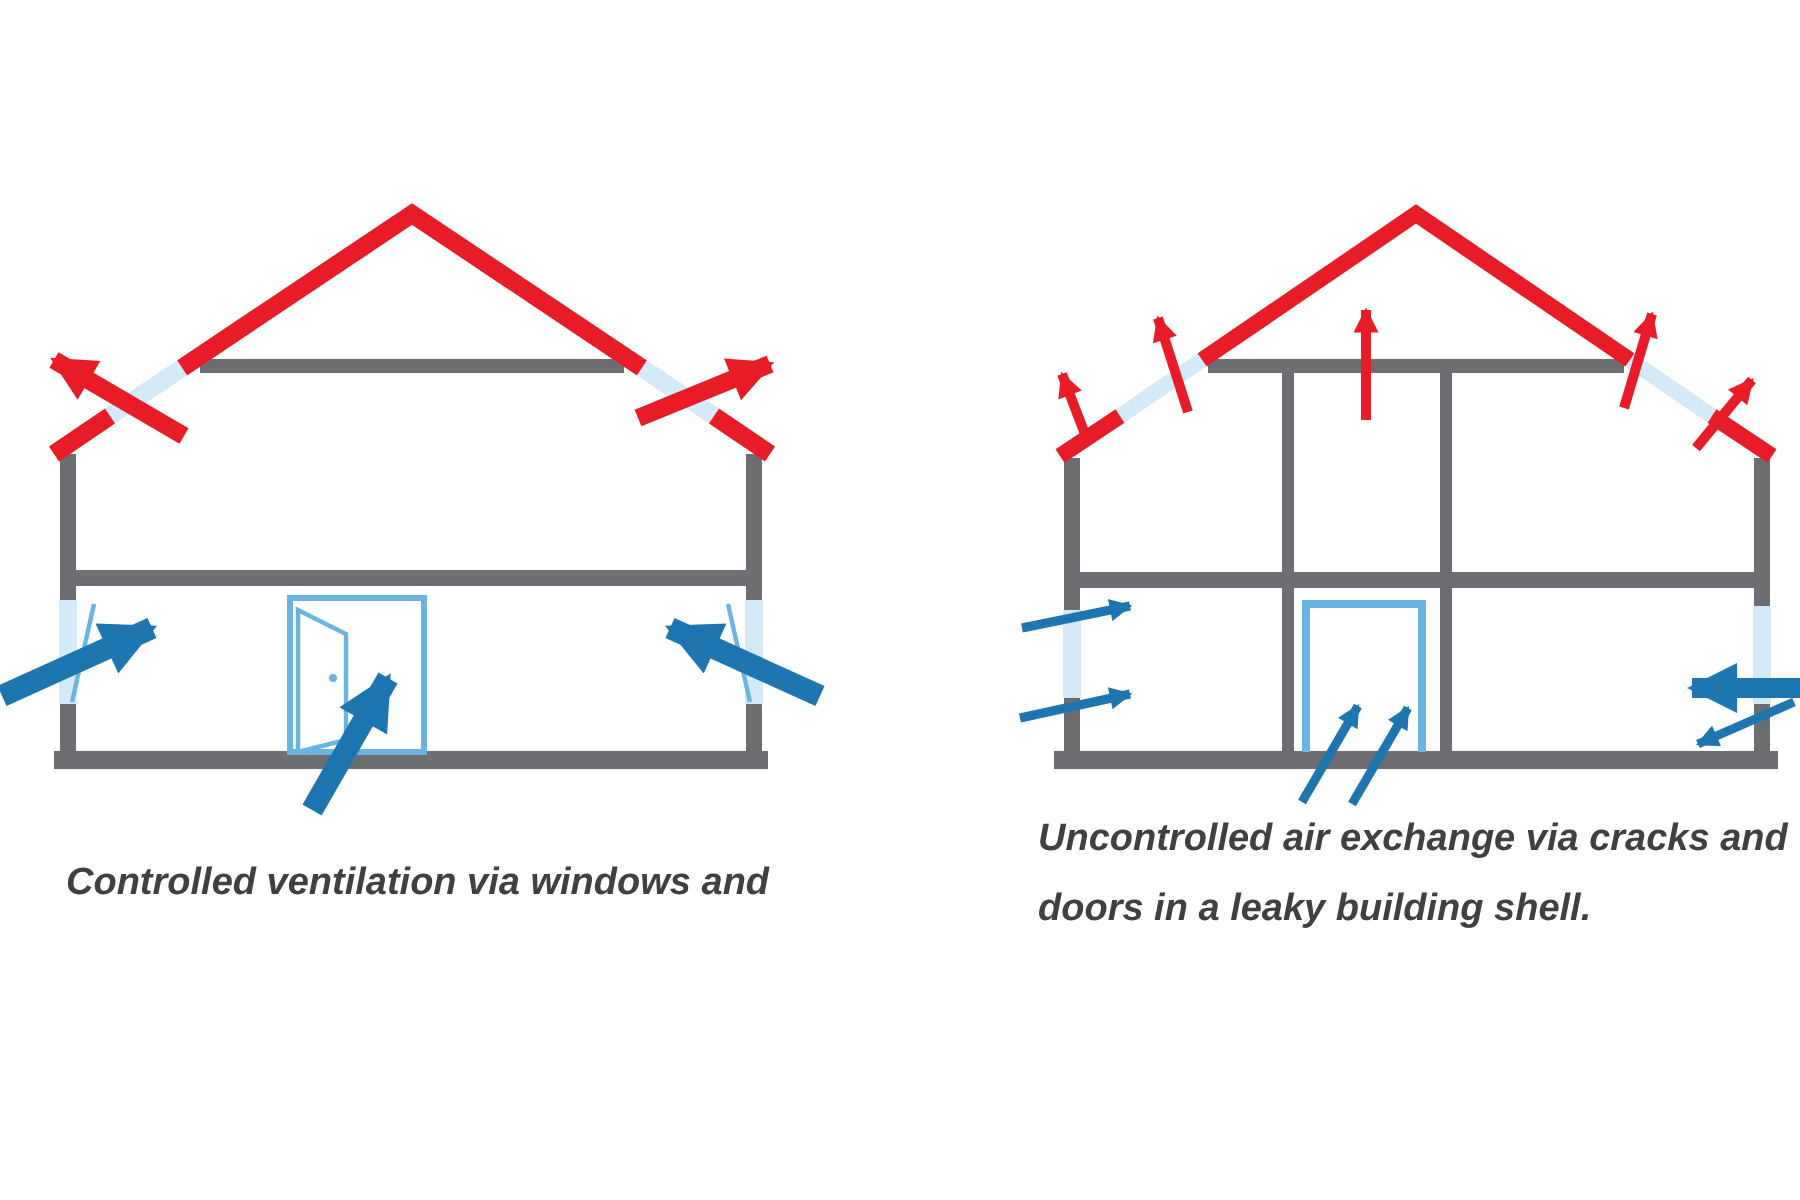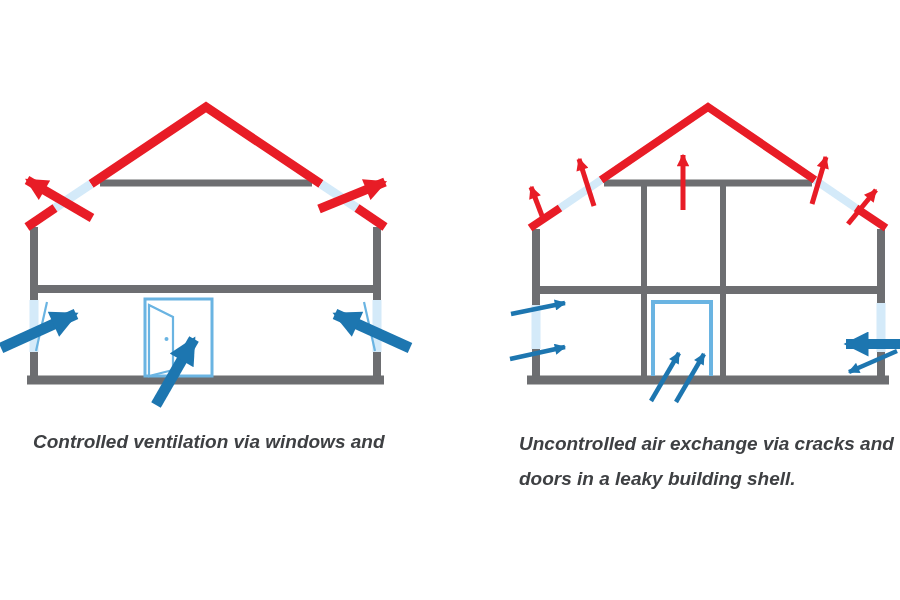--- a/index.html
+++ b/index.html
@@ -108,17 +108,17 @@
     <path class="blue" stroke-width="4.5" marker-end="url(#ab)" d="M651,401 L679,353"></path>
     <path class="blue" stroke-width="4.5" marker-end="url(#ab)" d="M676,402 L704,354"></path>
     <path class="blue" stroke-width="10" marker-end="url(#ab)" d="M901,344 L846,344"></path>
     <path class="blue" stroke-width="4.5" marker-end="url(#ab)" d="M897,351 L849,372"></path>
   </g>
 </svg>
 
   <div class="caption" style="left:33px;top:424px">
     <div>Controlled ventilation via windows and</div>
   </div>
-  <div class="caption" style="left:519px;top:426px">
+  <div class="caption" style="left:519px;top:402px">
     <div>Uncontrolled air exchange via cracks and</div>
     <div>doors in a leaky building shell.</div>
   </div>
 </div>
 
 </body></html>

